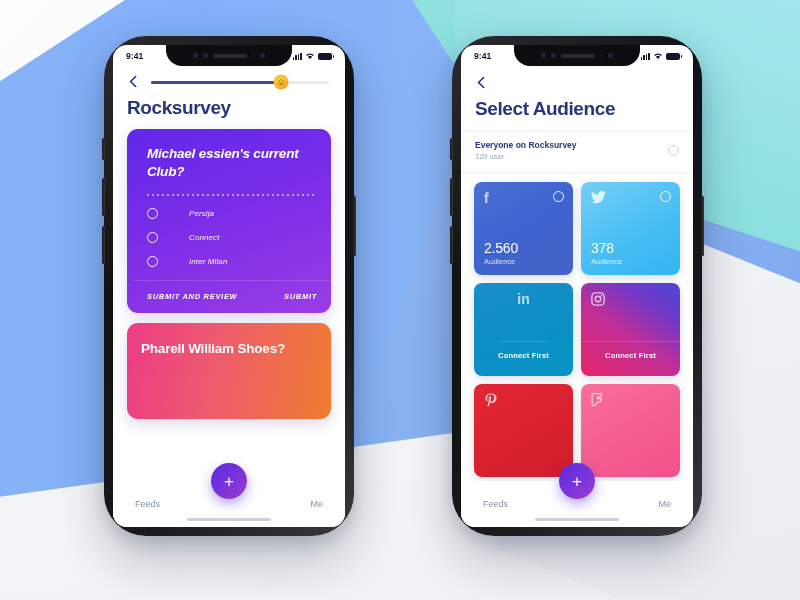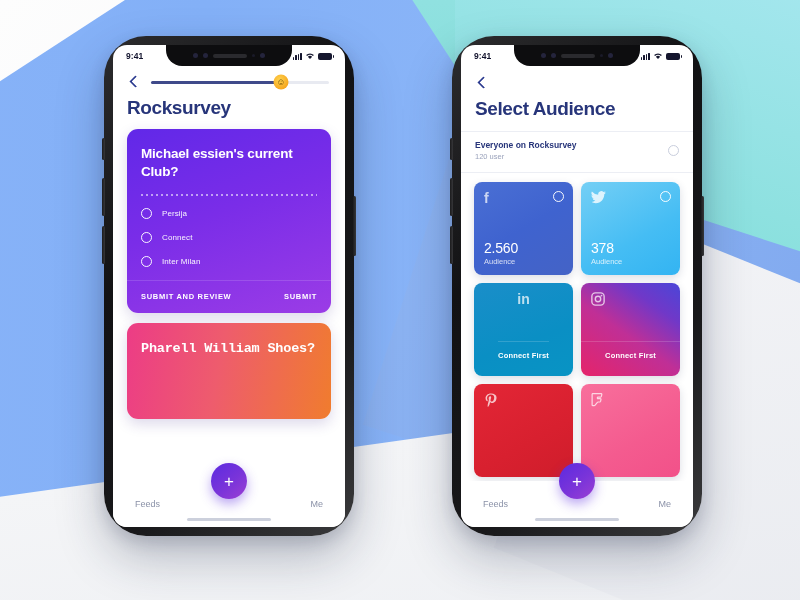--- a/index.html
+++ b/index.html
@@ -194,55 +194,55 @@
 
   
   .card {
     margin: 0 14px 10px 14px;
     border-radius: 11px;
     box-shadow: 0 5px 14px rgba(60,40,140,.18);
     overflow: hidden;
   }
   .card-purple {
     background: linear-gradient(160deg, #6128e8 0%, #7a2de8 45%, #9b3ce6 100%);
-    padding: 16px 14px 0 14px;
+    padding: 16px 14px 0 20px;
+    font-style: italic;
   }
   .card-q {
     font-size: 13.5px; font-weight: bold; color: #fff;
     line-height: 1.32;
     letter-spacing: -.2px;
   }
   .dotted {
     margin: 13px 0 12px 0;
     height: 2px;
     background-image: repeating-linear-gradient(to right, rgba(255,255,255,.55) 0 2px, transparent 2px 5px);
   }
   .opt {
     display: flex; align-items: center; gap: 10px;
     margin-bottom: 13px;
   }
   .opt-radio {
     width: 11px; height: 11px; border-radius: 50%;
     border: 1.6px solid rgba(255,255,255,.95);
     flex: none;
   }
-  .opt-label { font-size: 8px; color: rgba(255,255,255,.94); font-weight: 500; letter-spacing:.1px; }
+  .opt-label { font-size: 8px; color: rgba(255,255,255,.94); font-weight: 500; letter-spacing:.1px;margin-left:21px; }
   .card-actions {
     margin: 9px -14px 0 -14px;
     border-top: 1px solid rgba(255,255,255,.14);
     padding: 11px 14px 12px 14px;
     display: flex; justify-content: space-between; align-items: center;
   }
   .act { font-size: 7.5px; font-weight: bold; color: #fff; letter-spacing: .7px; }
 
   .card-orange {
     background: linear-gradient(100deg, #ec3c86 0%, #ee5c6d 45%, #f07c2e 100%);
     padding: 17px 14px 26px 14px;
     min-height: 96px;
-    font-family: Liberation Mono, monospace;
   }
   .card-orange .card-q { line-height: 1.35; }
 
   
   .tabbar {
     position: absolute; left: 0; right: 0; bottom: 0;
     height: 46px;
     background: #fff;
     display: flex; align-items: center; justify-content: space-between;
     padding: 0 22px;

